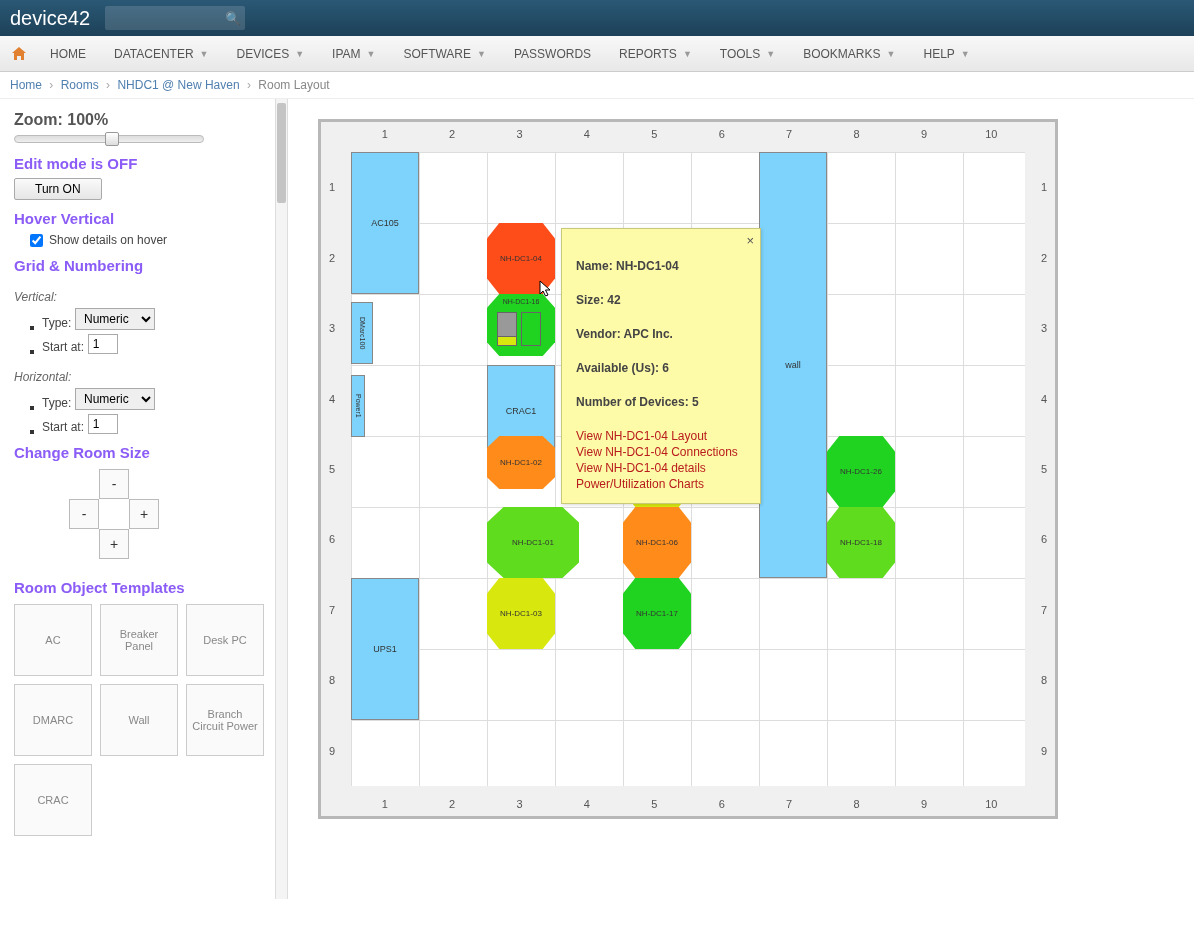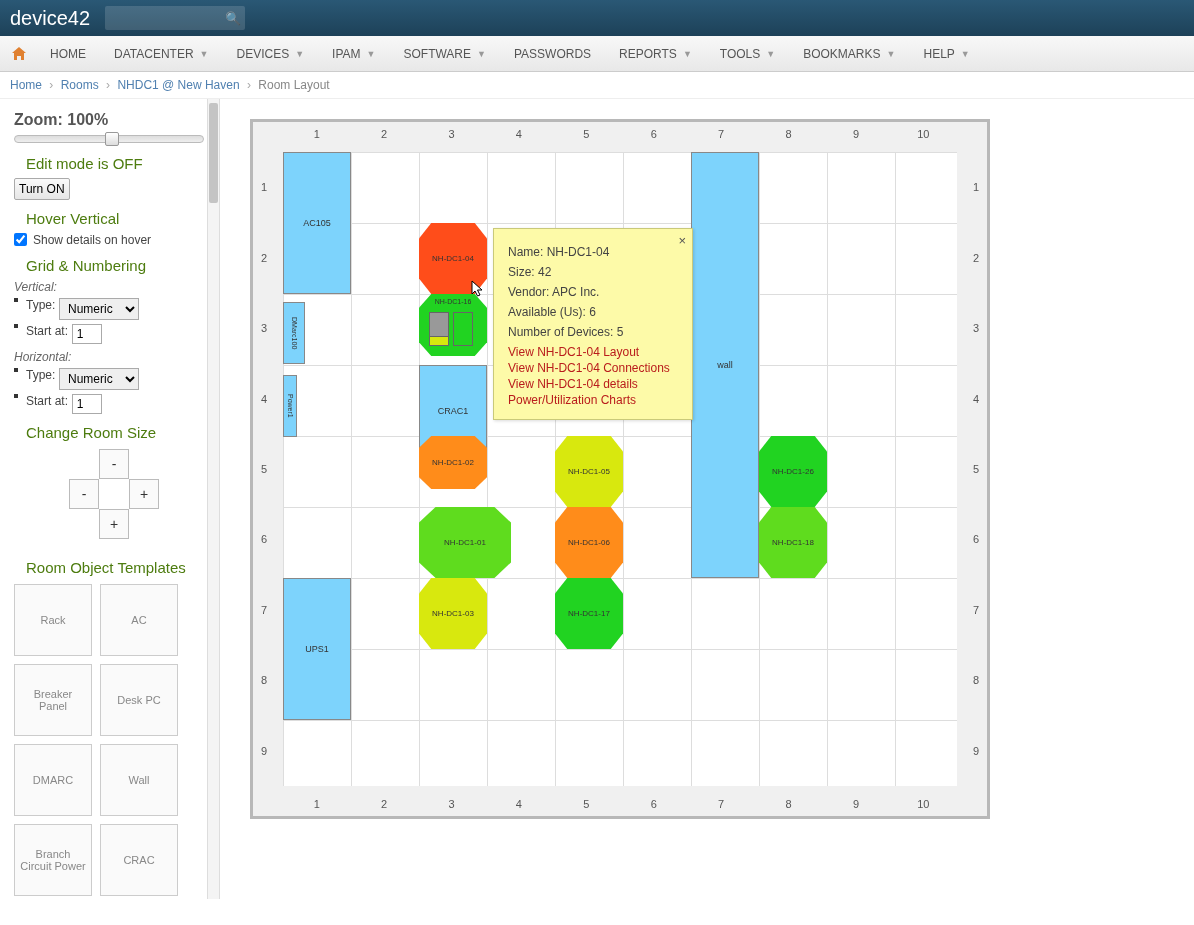--- a/index.html
+++ b/index.html
@@ -17,34 +17,34 @@
 .nav-item { color: #555; font-size: 12px; padding: 0 14px; cursor: pointer; display: flex; align-items: center; font-weight: 500; }
 .nav-item .caret { margin-left: 6px; font-size: 9px; color: #999; }
 
 
 .breadcrumb { background: #fff; padding: 6px 10px; font-size: 12px; color: #888; border-bottom: 1px solid #eee; }
 .breadcrumb a { color: #5080b0; text-decoration: none; }
 .breadcrumb .sep { color: #aaa; margin: 0 4px; }
 
 
 .content { display: flex; }
-.sidebar-wrap { width: 220px; border-right: 1px solid #ddd; position: relative; }
+.sidebar-wrap { width: 288px; border-right: 1px solid #ddd; position: relative; }
 .sidebar { padding: 12px 14px; height: 800px; overflow-y: auto; }
 .sidebar-scroll { position:absolute; right:0; top:0; bottom:0; width:12px; background:#f4f4f4; border-left:1px solid #ddd; }
 .sidebar-thumb { position:absolute; right:1px; top:4px; width:9px; height:100px; background:#c4c4c4; border-radius:2px; }
 
-.sidebar h3 { font-size: 15px; color: #4d7c0f; font-weight: normal; margin: 10px 12px 6px; }
+.sidebar h3 { font-size: 15px; color: #8b5cf6; font-weight: bold; margin: 10px 0 6px; }
 .sidebar .zoom-label { font-size: 16px; font-weight: bold; color: #555; }
 .sidebar .slider { width: 190px; height: 8px; background: linear-gradient(#ddd,#eee); border:1px solid #bbb; border-radius:4px; margin: 6px 0 12px; position: relative; }
 .sidebar .slider-thumb { position:absolute; left: 90px; top:-4px; width:14px; height:14px; background: linear-gradient(#fff,#ddd); border:1px solid #999; border-radius:2px; }
-.sidebar .btn { background: linear-gradient(#fafafa,#e6e6e6); border:1px solid #aaa; padding: 3px 4px; font-size:12px; cursor:pointer; border-radius:2px; }
+.sidebar .btn { background: linear-gradient(#fafafa,#e6e6e6); border:1px solid #aaa; padding: 3px 20px; font-size:12px; cursor:pointer; border-radius:2px; }
 .sidebar label { font-size: 12px; color: #444; }
-.sidebar .row { margin: 4px 0; display:flex; align-items:flex-start; }
+.sidebar .row { margin: 4px 16px; display:flex; align-items:flex-end; }
 .sidebar .row .bullet { width:4px; height:4px; background:#333; margin-right:8px; }
-.sidebar .sub { font-style: italic; color:#666; font-size:12px; margin: 6px 0 2px; }
+.sidebar .sub { font-style: italic; color:#666; font-size:12px; margin: 16px 0 2px; }
 .sidebar select, .sidebar input[type=text] { border:1px solid #aaa; padding:2px 4px; font-size:12px; }
 .sidebar select { width:80px; }
 .sidebar input[type=text] { width:30px; }
 .sidebar input[type=checkbox] { margin-right:6px; }
 
 .size-pad { position:relative; width:160px; height:100px; margin:8px 0; }
 .size-btn { position:absolute; width:30px; height:30px; border:1px solid #bbb; background:#fafafa; display:flex; align-items:center; justify-content:center; cursor:pointer; font-size:14px; }
 .size-top { left:85px; top:0; }
 .size-left { left:55px; top:30px; }
 .size-right { left:115px; top:30px; }
@@ -78,21 +78,21 @@
 .c-red { background:#ff4d1a; }
 .c-lime { background:#5fdc1e; }
 .c-green { background:#21d321; }
 .c-yellow { background:#d8e80e; }
 .c-orange { background:#ff8c1a; }
 
 .small-rack { position:absolute; border:1px solid #666; }
 
 .tooltip { position:absolute; background:#fdfaa8; border:1px solid #c9c97a; padding:10px 14px; font-size:12px; color:#444; width:200px; z-index:10; box-shadow:1px 1px 3px rgba(0,0,0,0.15); }
 .tooltip .close { position:absolute; right:6px; top:4px; font-size:13px; color:#555; cursor:pointer; }
-.tooltip p { margin:6px 0; }
+.tooltip p { margin:20px 0;font-weight:bold; }
 .tooltip a { color:#b91c1c; text-decoration:none; display:block; margin:2px 0; }
 
 .cursor-arrow { position:absolute; z-index:20; font-size:16px; color:#000; pointer-events:none; }
 </style>
 </head>
 <body>
 
 <div class="header">
   <div class="logo">device42</div>
   <input class="search-box" type="text" style="">
@@ -170,21 +170,20 @@
     <h3>Change Room Size</h3>
     <div class="size-pad">
       <div class="size-btn size-top">-</div>
       <div class="size-btn size-left">-</div>
       <div class="size-btn size-right">+</div>
       <div class="size-btn size-bottom">+</div>
     </div>
 
     <h3>Room Object Templates</h3>
     <div class="templates" id="templates">
-          <div class="template">Rack</div>
           <div class="template">AC</div>
           <div class="template">Breaker Panel</div>
           <div class="template">Desk PC</div>
           <div class="template">DMARC</div>
           <div class="template">Wall</div>
           <div class="template">Branch Circuit Power</div>
           <div class="template">CRAC</div>
         </div>
   </div>
   <div class="sidebar-scroll">

